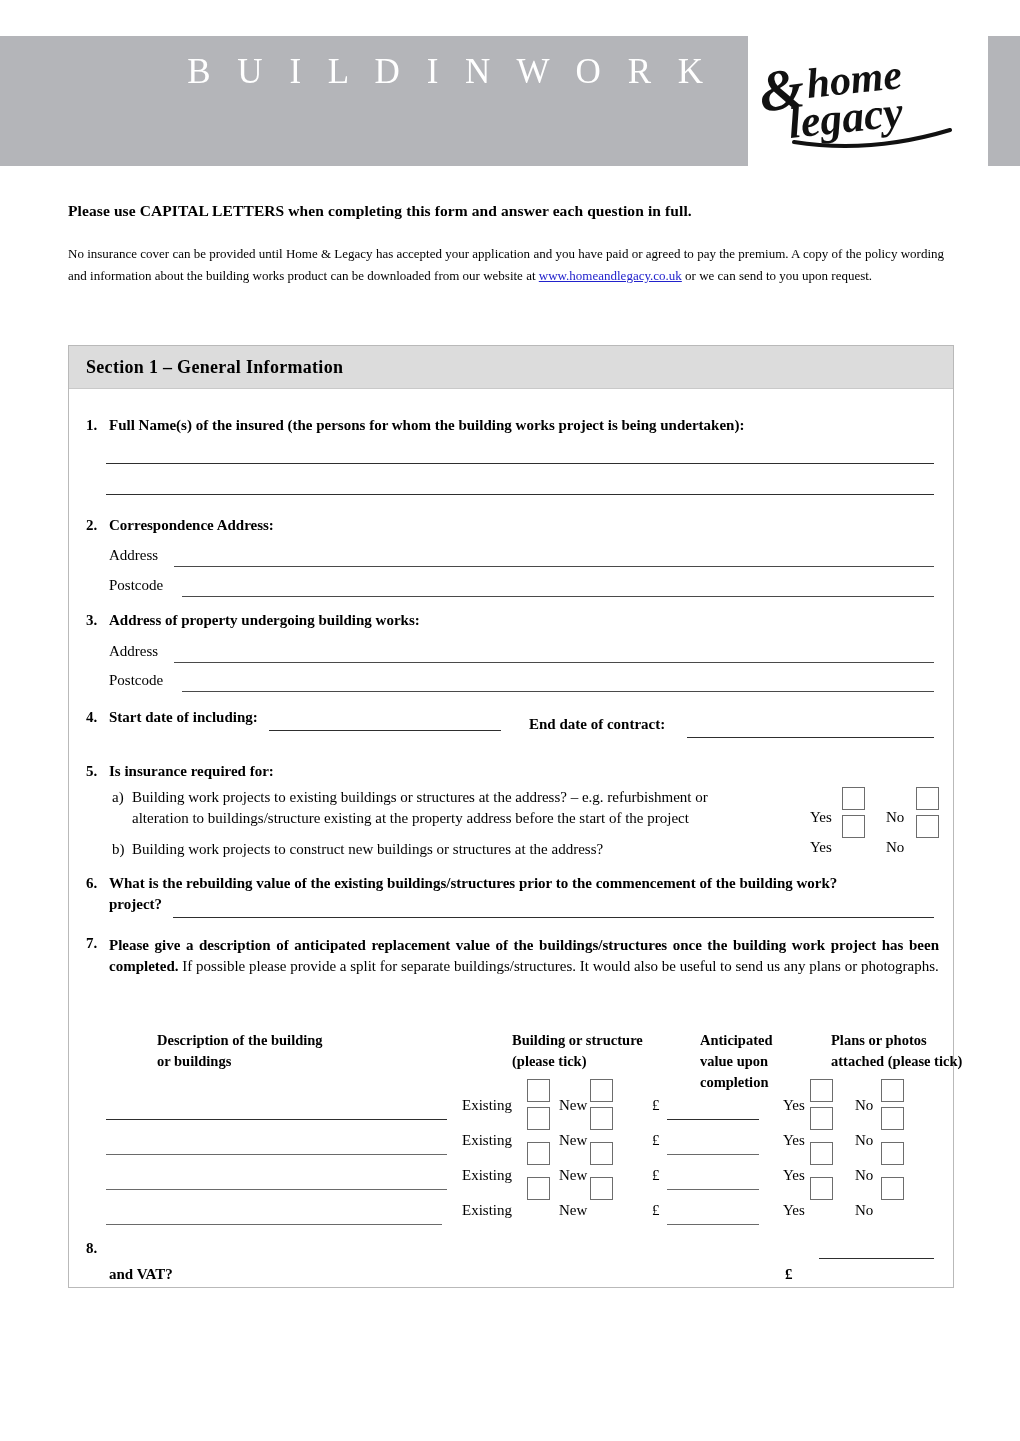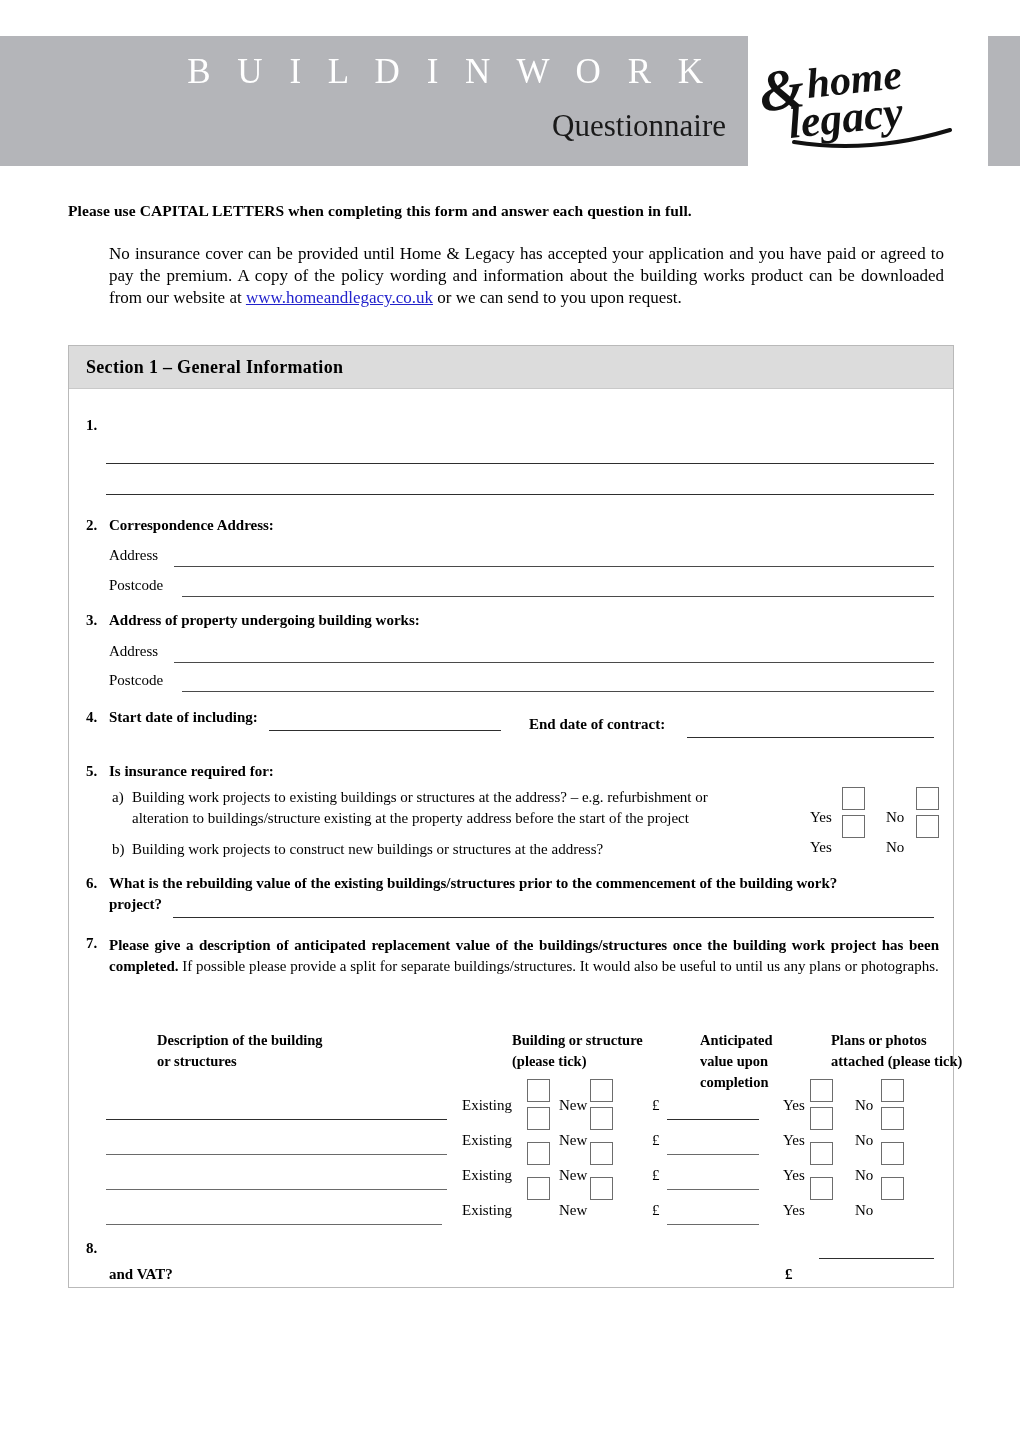--- a/index.html
+++ b/index.html
@@ -51,21 +51,21 @@
     position: absolute; left: 68px; top: 200px; width: 876px;
   }
   .intro-bold {
     font-size: 15.5px; font-weight: bold; line-height: 21px;
     letter-spacing: 0.1px;
   }
   .u-bold-underline { text-decoration: underline; }
   .spaced { letter-spacing: 1.6px; font-weight: bold; }
   .intro-body {
     margin-top: 22px;
-    font-size: 17px; line-height: 22px; text-align: justify; margin-left: 41px;
+    font-size: 13px; line-height: 22px; text-align: justify;
   }
   .intro-body a {
     color: #2222cc; text-decoration: underline;
   }
 
   
   .section-box {
     position: absolute; left: 68px; top: 345px;
     width: 886px; height: 943px;
     border: 1px solid #b9b9b9;
@@ -125,21 +125,20 @@
 </style>
 </head>
 <body>
 
 <div class="page">
 
   <div class="header-band"></div>
   <div class="header-strip-right"></div>
 
   <div class="header-title">B U I L D I N   W O R K</div>
-  <div class="header-subtitle">Questionnaire</div>
 
   <div class="logo">
     <svg width="220" height="100" viewBox="0 0 220 100" xmlns="http://www.w3.org/2000/svg">
       <text x="2" y="62" font-family="Liberation Serif, DejaVu Serif, serif" font-size="58" font-style="italic" font-weight="bold" fill="#111111" transform="rotate(-8 2 62)">&amp;</text>
       <text x="48" y="48" font-family="Liberation Serif, DejaVu Serif, serif" font-size="42" font-style="italic" font-weight="bold" fill="#111111" transform="rotate(-6 48 48)">home</text>
       <text x="30" y="88" font-family="Liberation Serif, DejaVu Serif, serif" font-size="44" font-style="italic" font-weight="bold" fill="#111111" transform="rotate(-6 30 88)">legacy</text>
       <path d="M34 92 Q110 104 190 80" stroke="#111111" stroke-width="4" fill="none" stroke-linecap="round"></path>
     </svg>
   </div>
 
@@ -154,20 +153,21 @@
 
   <div class="section-box">
 
     <div class="section-header">
       <div class="section-header-title">Section 1 – General Information</div>
     </div>
 
     <div class="qbody">
 
       <div class="qnum" style="left:17px; top:28px;">1.</div>
+      <div class="q qtext-bold" style="left:40px; top:28px; width:830px;">Full Name(s) of the insured (the persons for whom the building works project is being undertaken):</div>
       <div class="rule rule-dark" style="left:37px; top:74px; width:828px;"></div>
       <div class="rule rule-dark" style="left:37px; top:105px; width:828px;"></div>
 
       <div class="qnum" style="left:17px; top:128px;">2.</div>
       <div class="q qtext-bold" style="left:40px; top:128px; width:500px;">Correspondence Address:</div>
 
       <div class="lbl lbl-reg" style="left:40px; top:158px;">Address</div>
       <div class="rule" style="left:105px; top:177px; width:760px;"></div>
 
       <div class="lbl lbl-reg" style="left:40px; top:188px;">Postcode</div>
@@ -208,26 +208,26 @@
       <div class="lbl lbl-reg" style="left:741px; top:450px;">Yes</div>
       <div class="lbl lbl-reg" style="left:817px; top:450px;">No</div>
 
       <div class="qnum" style="left:17px; top:486px;">6.</div>
       <div class="q qtext-bold" style="left:40px; top:486px; width:830px;">What is the rebuilding value of the existing buildings/structures prior to the commencement of the building work?</div>
       <div class="q qtext-bold" style="left:40px; top:507px;">project?</div>
       <div class="rule rule-dark" style="left:104px; top:528px; width:761px;"></div>
 
       <div class="qnum" style="left:17px; top:546px;">7.</div>
       <div class="q" style="left:40px; top:546px; width:830px; line-height:21px; text-align:justify;">
-        <span class="qtext-bold">Please give a description of anticipated replacement value of the buildings/structures once the building work project has been completed.</span><span class="qtext-reg"> If possible please provide a split for separate buildings/structures. It would also be useful to until us any plans or photographs.</span>
+        <span class="qtext-bold">Please give a description of anticipated replacement value of the buildings/structures once the building work project has been completed.</span><span class="qtext-reg"> If possible please provide a split for separate buildings/structures. It would also be useful to send us any plans or photographs.</span>
       </div>
 
       <div class="tbl-head" style="left:40px; top:641px; width:260px;">
         <div>Description of the building</div>
-        <div>or structures</div>
+        <div>or buildings</div>
       </div>
       <div class="tbl-head" style="left:395px; top:641px; width:170px;">
         <div>Building or structure</div>
         <div>(please tick)</div>
       </div>
       <div class="tbl-head" style="left:583px; top:641px; width:110px;">
         <div>Anticipated</div>
         <div>value upon</div>
         <div>completion</div>
       </div>

